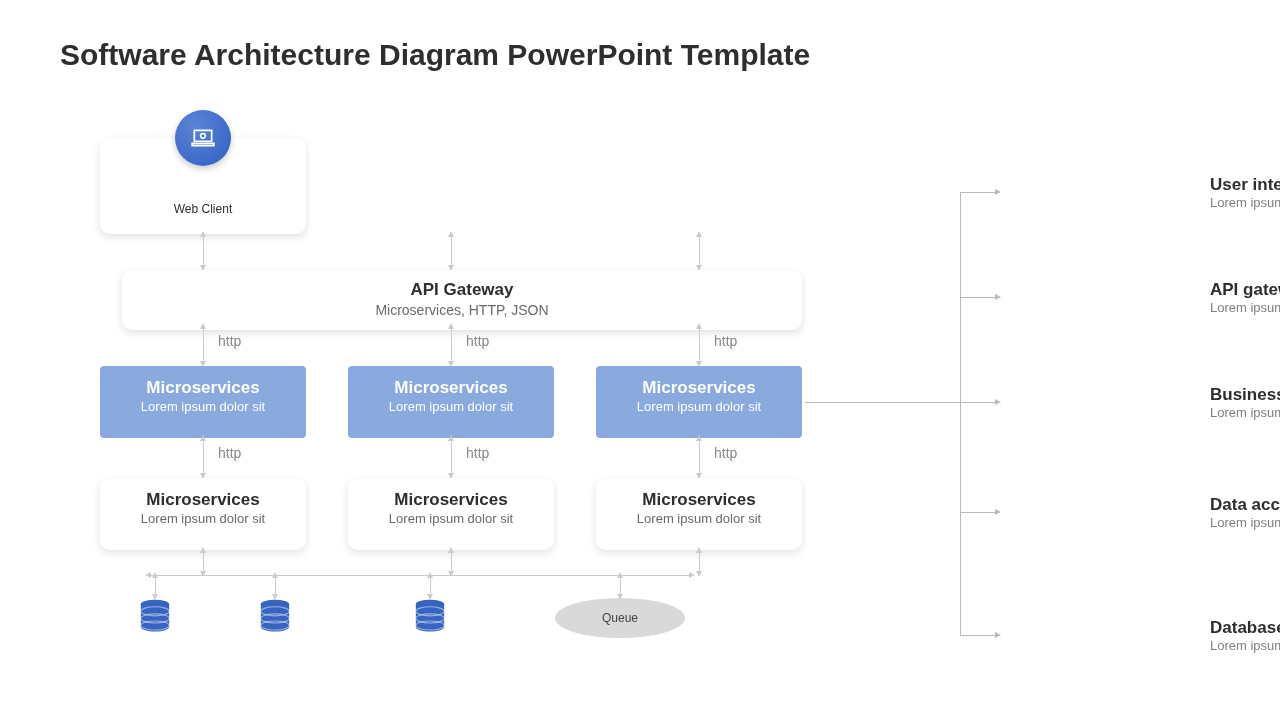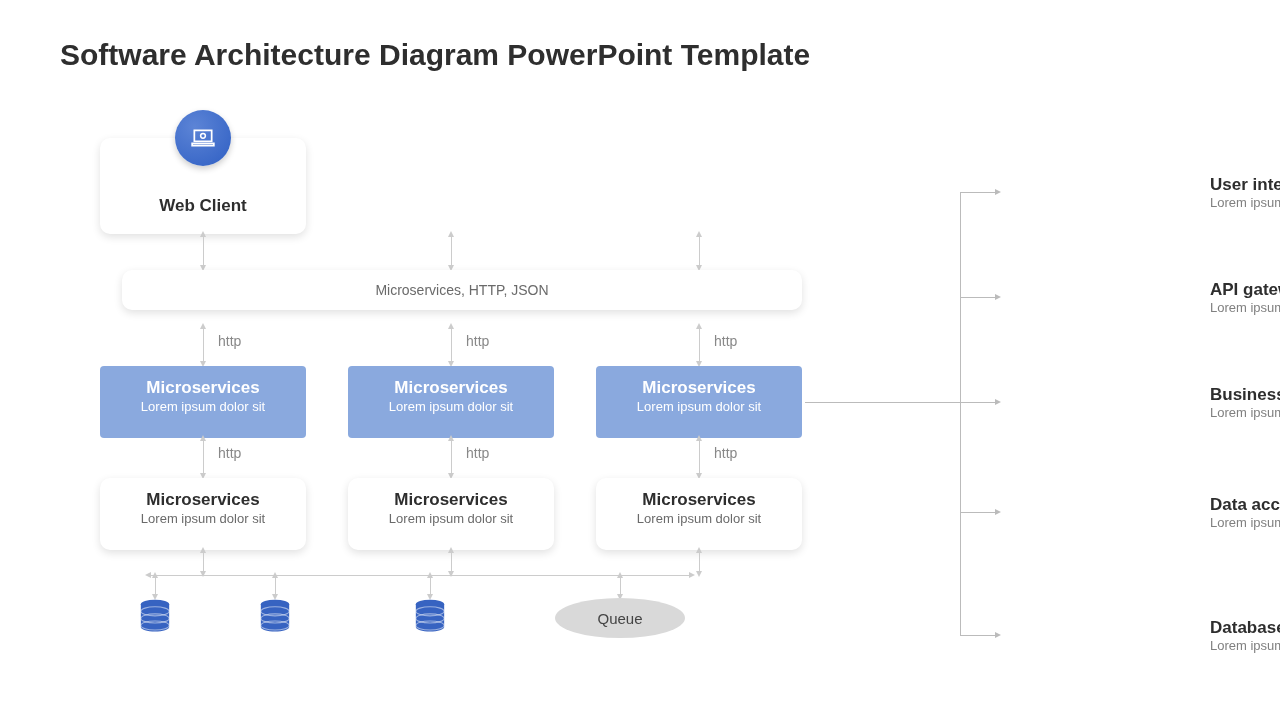--- a/index.html
+++ b/index.html
@@ -33,22 +33,22 @@
   height: 96px;
   background: #fff;
   border-radius: 10px;
   box-shadow: 0 3px 8px rgba(0,0,0,0.12);
   display: flex;
   align-items: flex-end;
   justify-content: center;
   padding-bottom: 18px;
 }
 .client-label {
-  font-size: 17px;
-  font-weight: 700;
+  font-size: 12px;
+  font-weight: 400;
   color: #2e2e2e;
 }
 .client-icon {
   position: absolute;
   top: -28px;
   left: 50%;
   transform: translateX(-50%);
   width: 56px;
   height: 56px;
   border-radius: 50%;
@@ -107,21 +107,21 @@
 
 .queue {
   position: absolute;
   width: 130px;
   height: 40px;
   background: #d9d9d9;
   border-radius: 50%;
   display: flex;
   align-items: center;
   justify-content: center;
-  font-size: 15px;
+  font-size: 12px;
   color: #444;
 }
 
 .layers {
   position: absolute;
   right: 70px;
   top: 165px;
 }
 .layer-item { position: absolute; text-align: left; width: 210px; }
 .layer-t { font-size: 17px; font-weight: 700; color: #2e2e2e; }
@@ -202,20 +202,21 @@
     <div class="client-label">Web Client</div>
   </div>
 
 
 
   <div class="arrow-v" style="left:103px; top:136px; height:30px;"></div>
   <div class="arrow-v" style="left:351px; top:136px; height:30px;"></div>
   <div class="arrow-v" style="left:599px; top:136px; height:30px;"></div>
 
   <div class="api-card" style="left:22px; top:170px;">
+    <div class="api-title">API Gateway</div>
     <div class="api-sub">Microservices, HTTP, JSON</div>
   </div>
 
   <div class="arrow-v" style="left:103px; top:228px; height:34px;"></div>
   <div class="http-label" style="left:118px; top:233px;">http</div>
   <div class="arrow-v" style="left:351px; top:228px; height:34px;"></div>
   <div class="http-label" style="left:366px; top:233px;">http</div>
   <div class="arrow-v" style="left:599px; top:228px; height:34px;"></div>
   <div class="http-label" style="left:614px; top:233px;">http</div>
 

